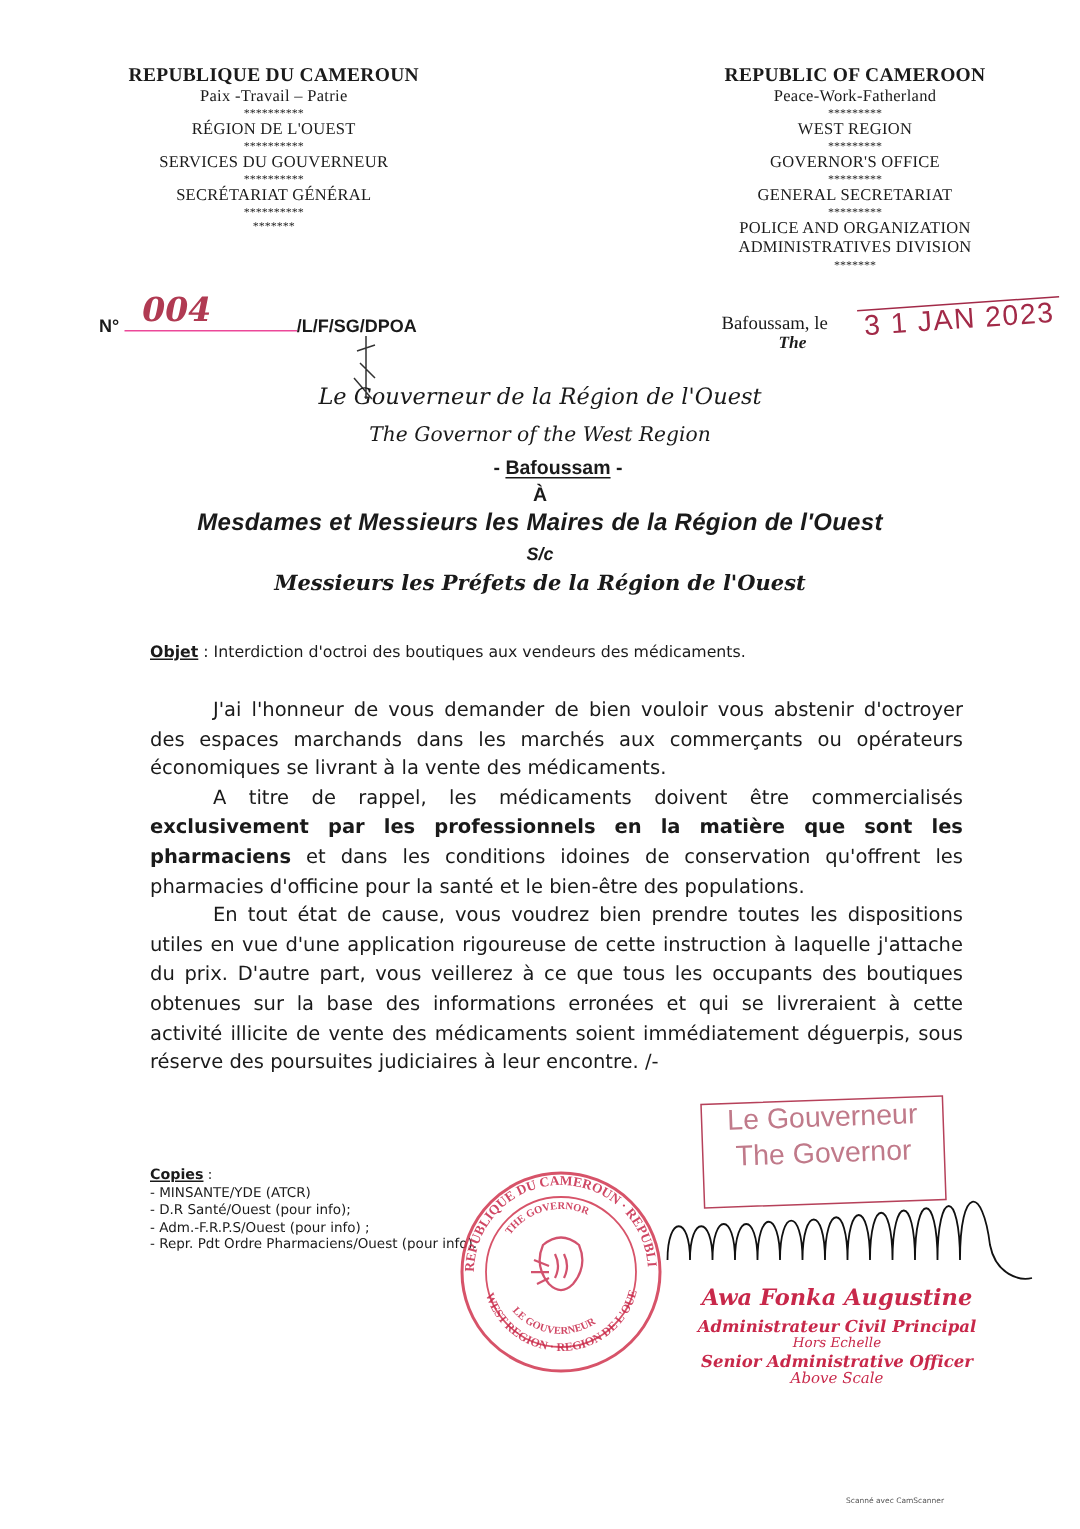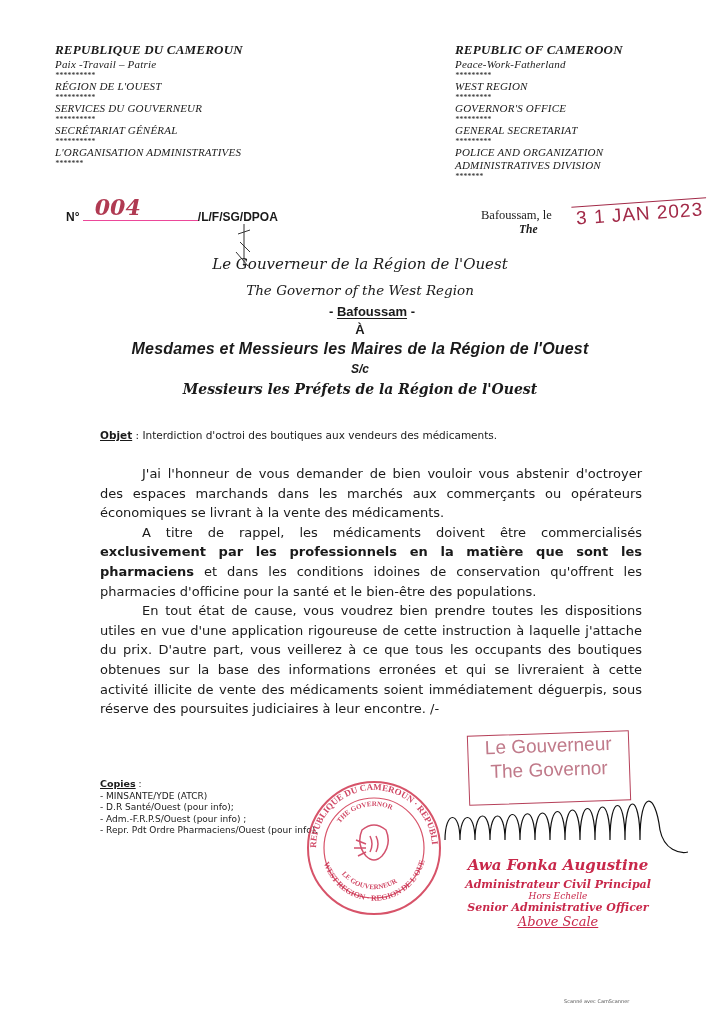--- a/index.html
+++ b/index.html
@@ -1,19 +1,19 @@
 <!DOCTYPE html>
 <html><head>
 <meta charset="utf-8">
 <style>
   html, body { margin:0; padding:0; background:#fff; }
   body { width:720px; height:1019px; position:relative; overflow:hidden; color:#1a1a1a;
          font-family:"Liberation Serif", serif; }
   .abs { position:absolute; }
-  .hdr { font-size:11px; line-height:13px; letter-spacing:0.2px;font-style:italic; }
+  .hdr { text-align:center; font-size:11px; line-height:13px; letter-spacing:0.2px; }
   .hdr .title { font-weight:bold; font-size:13px; line-height:16px; }
   .hdr .stars { font-size:8px; line-height:9px; letter-spacing:0; }
   #left-hdr { left:55px; top:42px; width:255px; }
   #right-hdr { left:455px; top:42px; width:230px; }
   #ref { left:66px; top:208px; font-family:"Liberation Sans", sans-serif; font-weight:bold; font-size:12px; }
   #ref .line { display:inline-block; width:115px; border-bottom:1px solid #ec4899; position:relative; height:12px; vertical-align:baseline; }
   #ref .hand { position:absolute; left:12px; top:-14px; color:#b03a52; font-family:"DejaVu Serif", serif; font-style:italic; font-size:22px; }
   #place { left:481px; top:208px; font-size:12.5px; }
   #place .the { display:block; font-style:italic; font-weight:bold; font-size:11.5px; padding-left:38px; }
   #datestamp { left:572px; top:202px; color:#a22a48; font-family:"Liberation Sans", sans-serif; font-size:19px; letter-spacing:1px; transform:rotate(-4deg); border-top:1px solid #a22a48; padding:0 4px; }
@@ -34,38 +34,37 @@
   #copies { left:100px; top:778px; font-family:"DejaVu Sans", sans-serif; font-size:9px; line-height:11.5px; }
   #copies .lbl { font-weight:bold; text-decoration:underline; font-size:9.5px; }
   #gov-stamp { left:468px; top:733px; width:160px; height:68px; border:1px solid #b6415a; border-top-color:#b6415a; color:#c07a8a; font-family:"Liberation Sans", sans-serif; font-size:19px; line-height:24px; text-align:center; transform:rotate(-2deg); }
   #seal { left:304px; top:778px; width:140px; height:140px; }
   #signature { left:440px; top:790px; width:250px; height:70px; }
   #signer { left:458px; top:856px; color:#c8284a; font-family:"DejaVu Serif", serif; font-style:italic; text-align:center; width:200px; }
   #signer .name { font-size:15px; font-weight:bold; }
   #signer .t1 { font-size:11px; font-weight:bold; margin-top:4px; }
   #signer .t2 { font-size:9px; }
   #signer .t3 { font-size:11px; font-weight:bold; }
-  #signer .t4 { font-size:13px;text-decoration:underline; }
+  #signer .t4 { font-size:10px; }
   #tick { left:232px; top:222px; width:24px; height:46px; }
   #scanner { left:564px; top:998px; font-family:"DejaVu Sans", sans-serif; font-size:5px; color:#555; }
 </style>
 </head>
 <body>
 
 <div id="left-hdr" class="abs hdr">
   <div class="title">REPUBLIQUE DU CAMEROUN</div>
   <div>Paix -Travail – Patrie</div>
   <div class="stars">**********</div>
   <div>RÉGION DE L'OUEST</div>
   <div class="stars">**********</div>
   <div>SERVICES DU GOUVERNEUR</div>
   <div class="stars">**********</div>
   <div>SECRÉTARIAT GÉNÉRAL</div>
   <div class="stars">**********</div>
-  <div>L'ORGANISATION ADMINISTRATIVES</div>
   <div class="stars">*******</div>
 </div>
 
 <div id="right-hdr" class="abs hdr">
   <div class="title">REPUBLIC OF CAMEROON</div>
   <div>Peace-Work-Fatherland</div>
   <div class="stars">*********</div>
   <div>WEST REGION</div>
   <div class="stars">*********</div>
   <div>GOVERNOR'S OFFICE</div>

